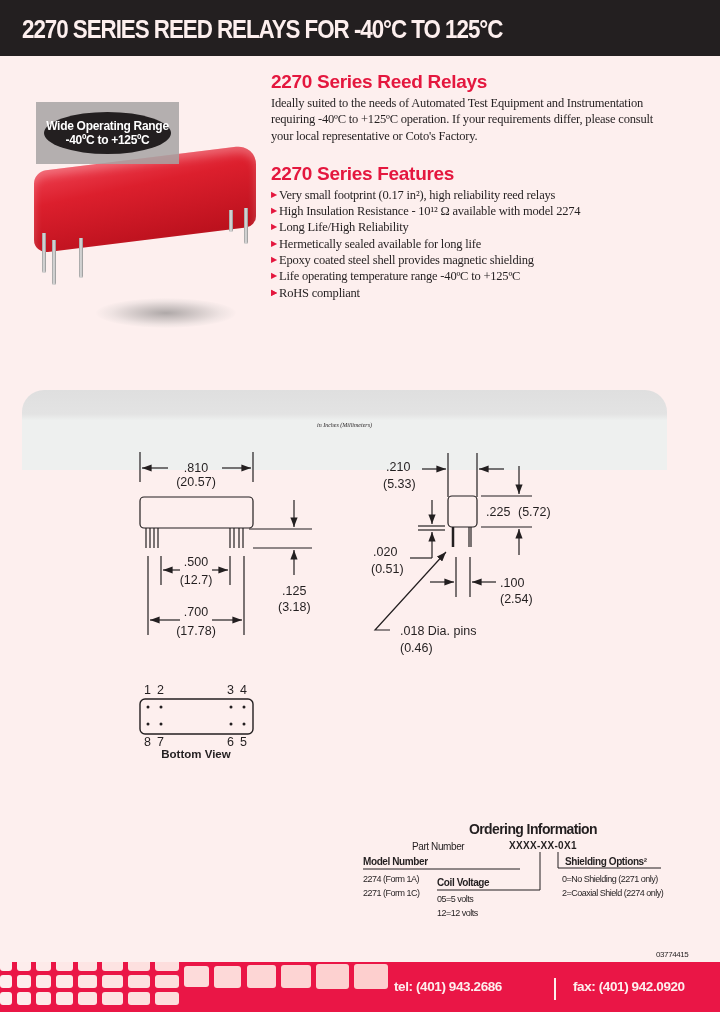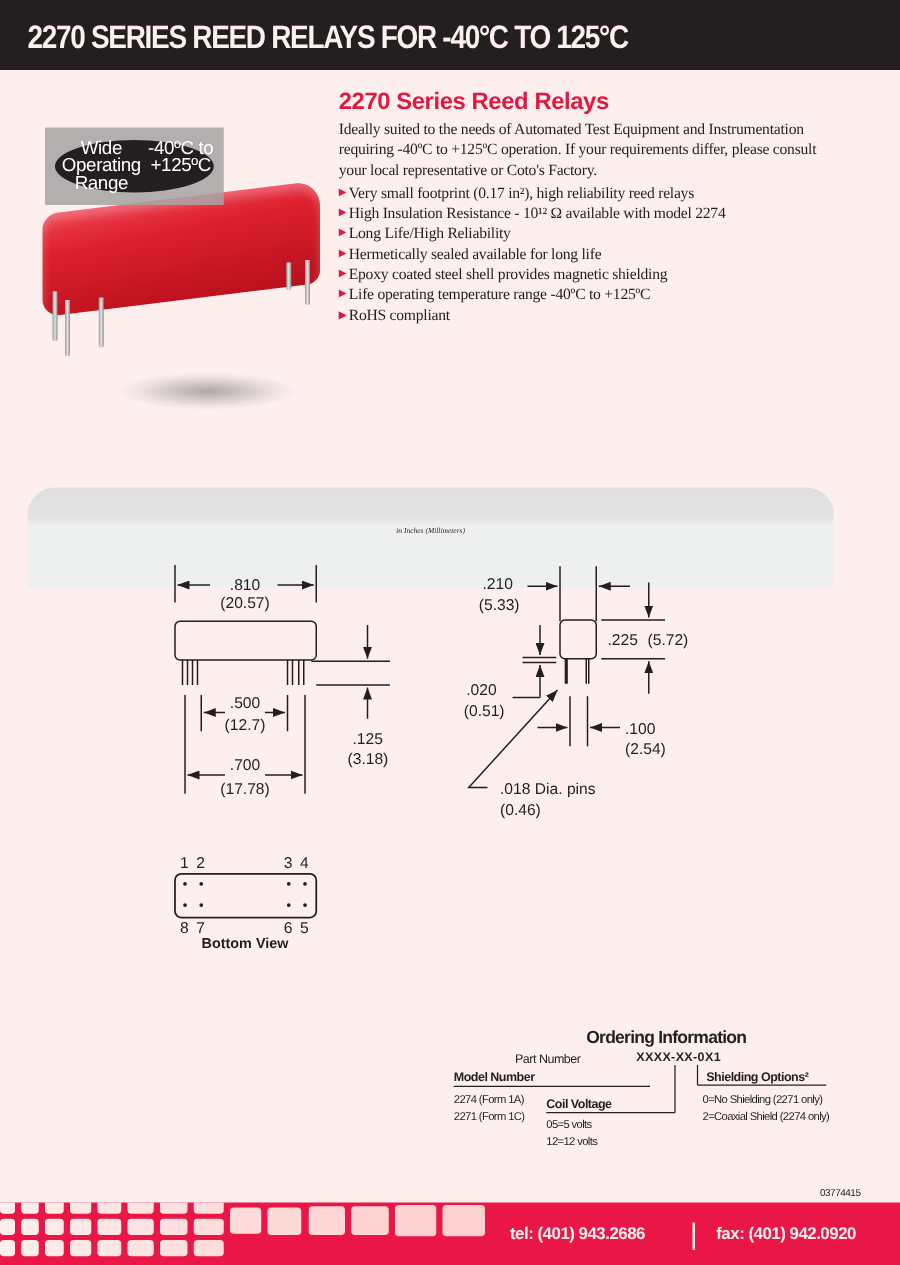--- a/index.html
+++ b/index.html
@@ -22,23 +22,23 @@
   }
   
   .product { position: absolute; left: 28px; top: 100px; width: 240px; height: 240px; }
   .badge-box {
     position: absolute; left: 8px; top: 2px; width: 143px; height: 62px;
     background: #a7a3a3;
   }
   .badge {
     position: absolute; left: 16px; top: 12px; width: 127px; height: 42px;
     background: #231f20; border-radius: 50%;
-    color: #fff; font-family: "Liberation Sans", sans-serif; font-weight: normal;
-    font-size: 15px; text-align: center; line-height: 14px;
-    display: flex; justify-content: center;
+    color: #fff; font-family: "Liberation Sans", sans-serif; font-weight: bold;
+    font-size: 12px; text-align: center; line-height: 14px;
+    display: flex; flex-direction: column; justify-content: center;
     letter-spacing: -0.3px;
   }
   .relay-body {
     position: absolute; left: 6px; top: 58px; width: 222px; height: 82px;
     background: linear-gradient(175deg, #ee4050 0%, #dc1f2d 35%, #b9101c 100%);
     border-radius: 12px 20px 10px 14px;
     transform: skewY(-7deg);
     box-shadow: inset 0 6px 8px rgba(255,255,255,0.25);
   }
   .pin { position: absolute; width: 4px; background: linear-gradient(90deg,#9a9a9a,#e4e4e4,#8c8c8c); border-radius: 0 0 2px 2px; }
@@ -107,20 +107,21 @@
   <div class="badge">
     <span>Wide Operating Range</span>
     <span>-40ºC to +125ºC</span>
   </div>
   <div class="shadow"></div>
 </div>
 
 <div class="text-col">
   <h2 class="section-title">2270 Series Reed Relays</h2>
   <p class="body-text">Ideally suited to the needs of Automated Test Equipment and Instrumentation requiring -40ºC to +125ºC operation. If your requirements differ, please consult your local representative or Coto's Factory.</p>
+  <h2 class="section-title features-title">2270 Series Features</h2>
   <ul class="features">
     <li><span class="bullet">▶</span><span>Very small footprint (0.17 in²), high reliability reed relays</span></li>
     <li><span class="bullet">▶</span><span>High Insulation Resistance - 10¹² Ω available with model 2274</span></li>
     <li><span class="bullet">▶</span><span>Long Life/High Reliability</span></li>
     <li><span class="bullet">▶</span><span>Hermetically sealed available for long life</span></li>
     <li><span class="bullet">▶</span><span>Epoxy coated steel shell provides magnetic shielding</span></li>
     <li><span class="bullet">▶</span><span>Life operating temperature range -40ºC to +125ºC</span></li>
     <li><span class="bullet">▶</span></li>
     <li><span class="bullet">▶</span><span>RoHS compliant</span></li>
   </ul>
@@ -289,16 +290,16 @@
       <div class="grid-cell" style="left: 154.7px; top: -4px; width: 23.9px; height: 13px; background: rgb(253, 222, 221);"></div>
       <div class="grid-cell" style="left: 154.7px; top: 13px; width: 23.9px; height: 13px; background: rgb(253, 222, 221);"></div>
       <div class="grid-cell" style="left: 154.7px; top: 30px; width: 23.9px; height: 13px; background: rgb(253, 222, 221);"></div>
       <div class="grid-cell" style="left: 183.6px; top: 4px; width: 25.6px; height: 21.2px; background: rgb(253, 219, 218);"></div>
       <div class="grid-cell" style="left: 214.2px; top: 3.5px; width: 27.3px; height: 22.1px; background: rgb(253, 217, 216);"></div>
       <div class="grid-cell" style="left: 246.5px; top: 3px; width: 29px; height: 23px; background: rgb(253, 214, 213);"></div>
       <div class="grid-cell" style="left: 280.5px; top: 2.5px; width: 30.7px; height: 23.9px; background: rgb(253, 212, 211);"></div>
       <div class="grid-cell" style="left: 316.2px; top: 2px; width: 32.4px; height: 24.8px; background: rgb(253, 209, 208);"></div>
       <div class="grid-cell" style="left: 353.6px; top: 1.5px; width: 34.1px; height: 25.7px; background: rgb(253, 207, 206);"></div>
     </div>
-  <div class="contact" style="left:408px;">tel: (401) 943.2686</div>
+  <div class="contact" style="left:394px;">tel: (401) 943.2686</div>
   <div class="sep"></div>
   <div class="contact" style="left:573px;">fax: (401) 942.0920</div>
 </div>
 
 </body></html>

